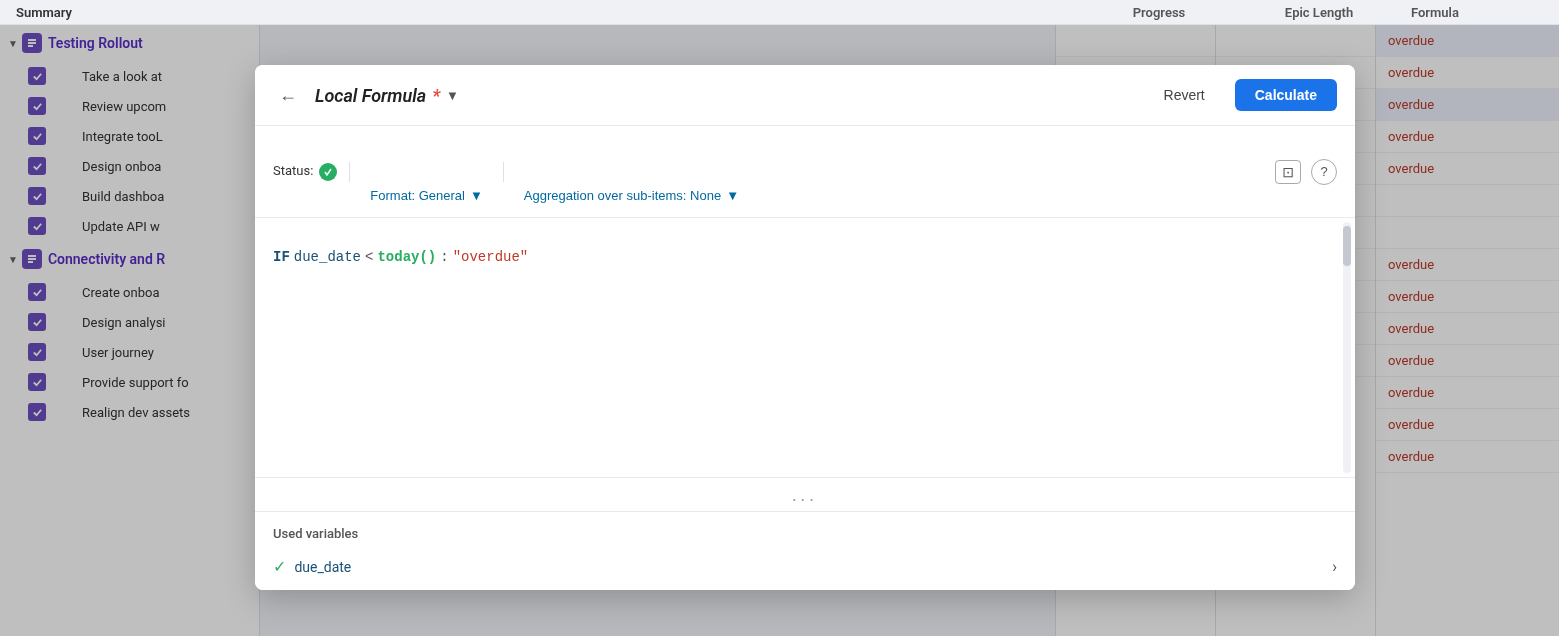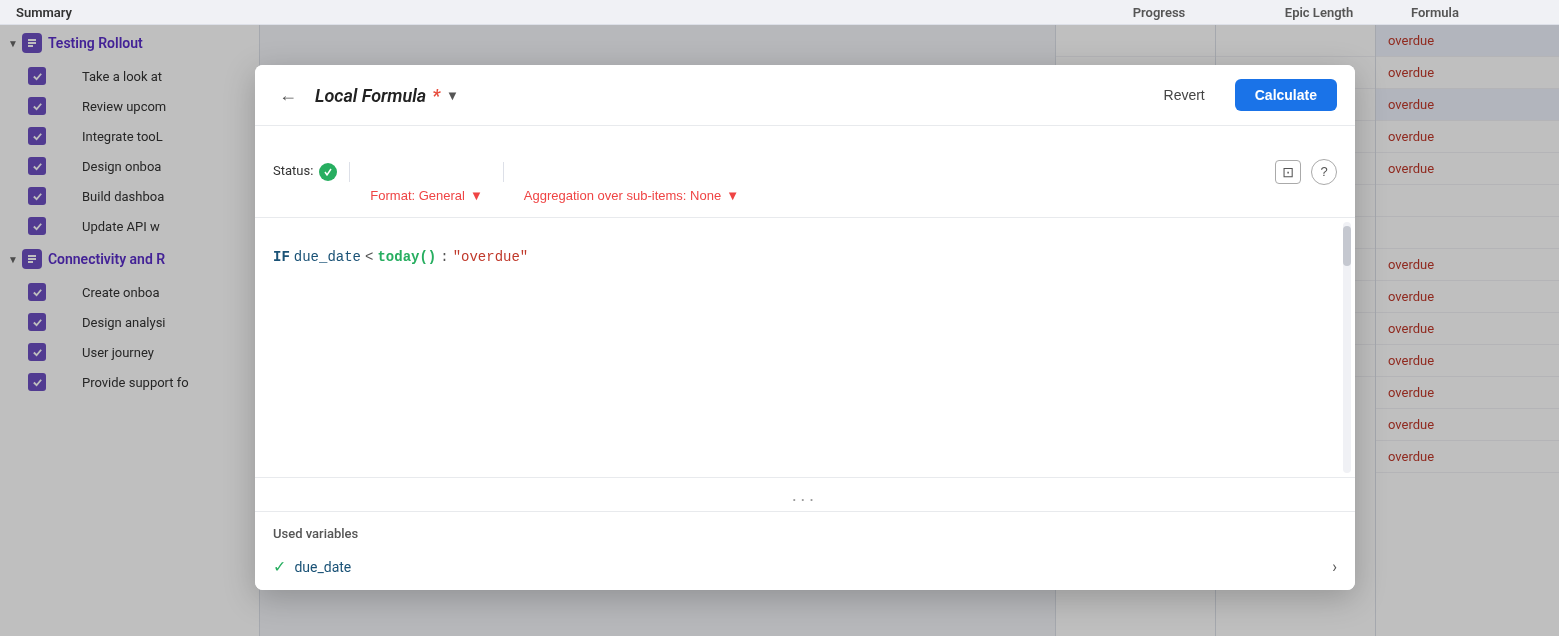--- a/index.html
+++ b/index.html
@@ -341,21 +341,21 @@
       margin: 0 4px;
     }
     .dropdown-btn {
       display: flex;
       align-items: center;
       gap: 5px;
       background: none;
       border: none;
       cursor: pointer;
       font-size: 13px;
-      color: #ef4444;
+      color: #0369a1;
       padding: 4px 8px;
       border-radius: 4px;
       margin-top: 48px;
     }
     .toolbar-right {
       margin-left: auto;
       display: flex;
       align-items: center;
       gap: 10px;
     }
@@ -589,20 +589,28 @@
 
       <div class="task-row">
         <span class="task-check">
           <svg viewBox="0 0 12 12">
               <polyline points="2,6 5,9 10,3" stroke="white" stroke-width="2" fill="none"></polyline>
             </svg>
         </span>
         <span class="task-name">Provide support fo</span>
       </div>
 
+      <div class="task-row">
+        <span class="task-check">
+          <svg viewBox="0 0 12 12">
+              <polyline points="2,6 5,9 10,3" stroke="white" stroke-width="2" fill="none"></polyline>
+            </svg>
+        </span>
+        <span class="task-name">Realign dev assets</span>
+      </div>
 
     </div>
 
     <div class="middle-area"></div>
 
     <div class="progress-col">
       <div class="progress-cell"></div>
       <div class="progress-cell"></div>
       <div class="progress-cell"></div>
       <div class="progress-cell"></div>

